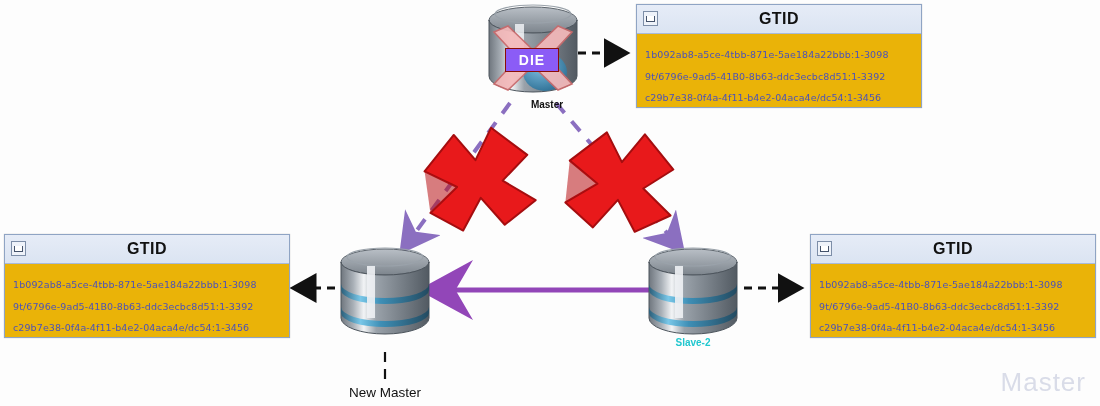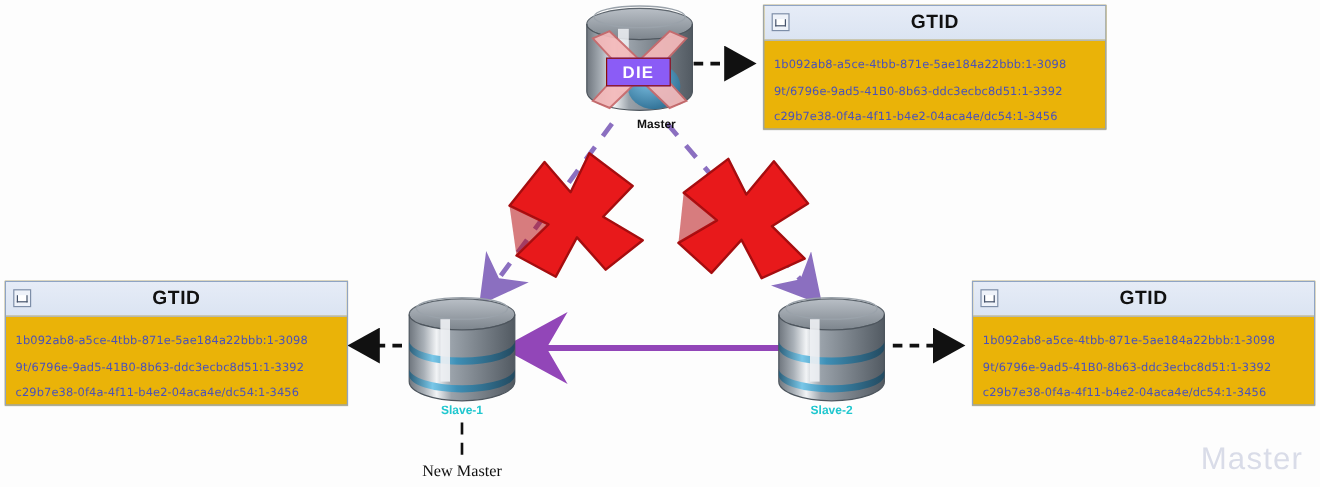--- a/index.html
+++ b/index.html
@@ -58,21 +58,21 @@
 
   
   .node-label{
     position:absolute;text-align:center;
     font-size:10px;font-weight:bold;
     filter:blur(.25px);
   }
   #label-master{left:487px;top:99px;width:120px;color:#111;}
   #label-slave1{left:325px;top:337px;width:120px;color:#21c7cf;}
   #label-slave2{left:633px;top:337px;width:120px;color:#21c7cf;}
-  #label-newmaster{left:325px;top:385px;width:120px;color:#111;font-weight:normal;font-size:13.5px;font-family:Liberation Serif, serif;}
+  #label-newmaster{left:325px;top:385px;width:120px;color:#111;font-weight:normal;font-size:13.5px;}
 
   
   #watermark{
     position:absolute;right:14px;bottom:8px;
     font-size:26px;color:#d9dce8;letter-spacing:1px;
     font-family:"Liberation Sans", sans-serif;
   }
 
   
   #die-badge{
@@ -190,21 +190,20 @@
 
     <g transform="translate(620,180) rotate(6)">
       <polygon points="-52,-14 -18,-46 0,-18 20,-48 52,-16 24,6 54,30 20,50 0,20 -22,50 -52,28 -22,6" fill="#e8191b" stroke="#a50d0f" stroke-width="2" stroke-linejoin="round"></polygon>
       <polygon points="-52,-14 -22,6 -52,28 -52,-14" fill="#b81315" opacity="0.55"></polygon>
     </g>
   </svg>
 
   <div id="die-badge">DIE</div>
 
   <div class="node-label" id="label-master">Master</div>
-  <div class="node-label" id="label-slave1">Slave-1</div>
   <div class="node-label" id="label-slave2">Slave-2</div>
   <div class="node-label" id="label-newmaster">New Master</div>
 
   <div class="gtid-box" id="gtid-top">
     <div class="gtid-head">
       <span class="collapse-icon">
           <i></i>
         </span>
       <span class="gtid-title">GTID</span>
     </div>

